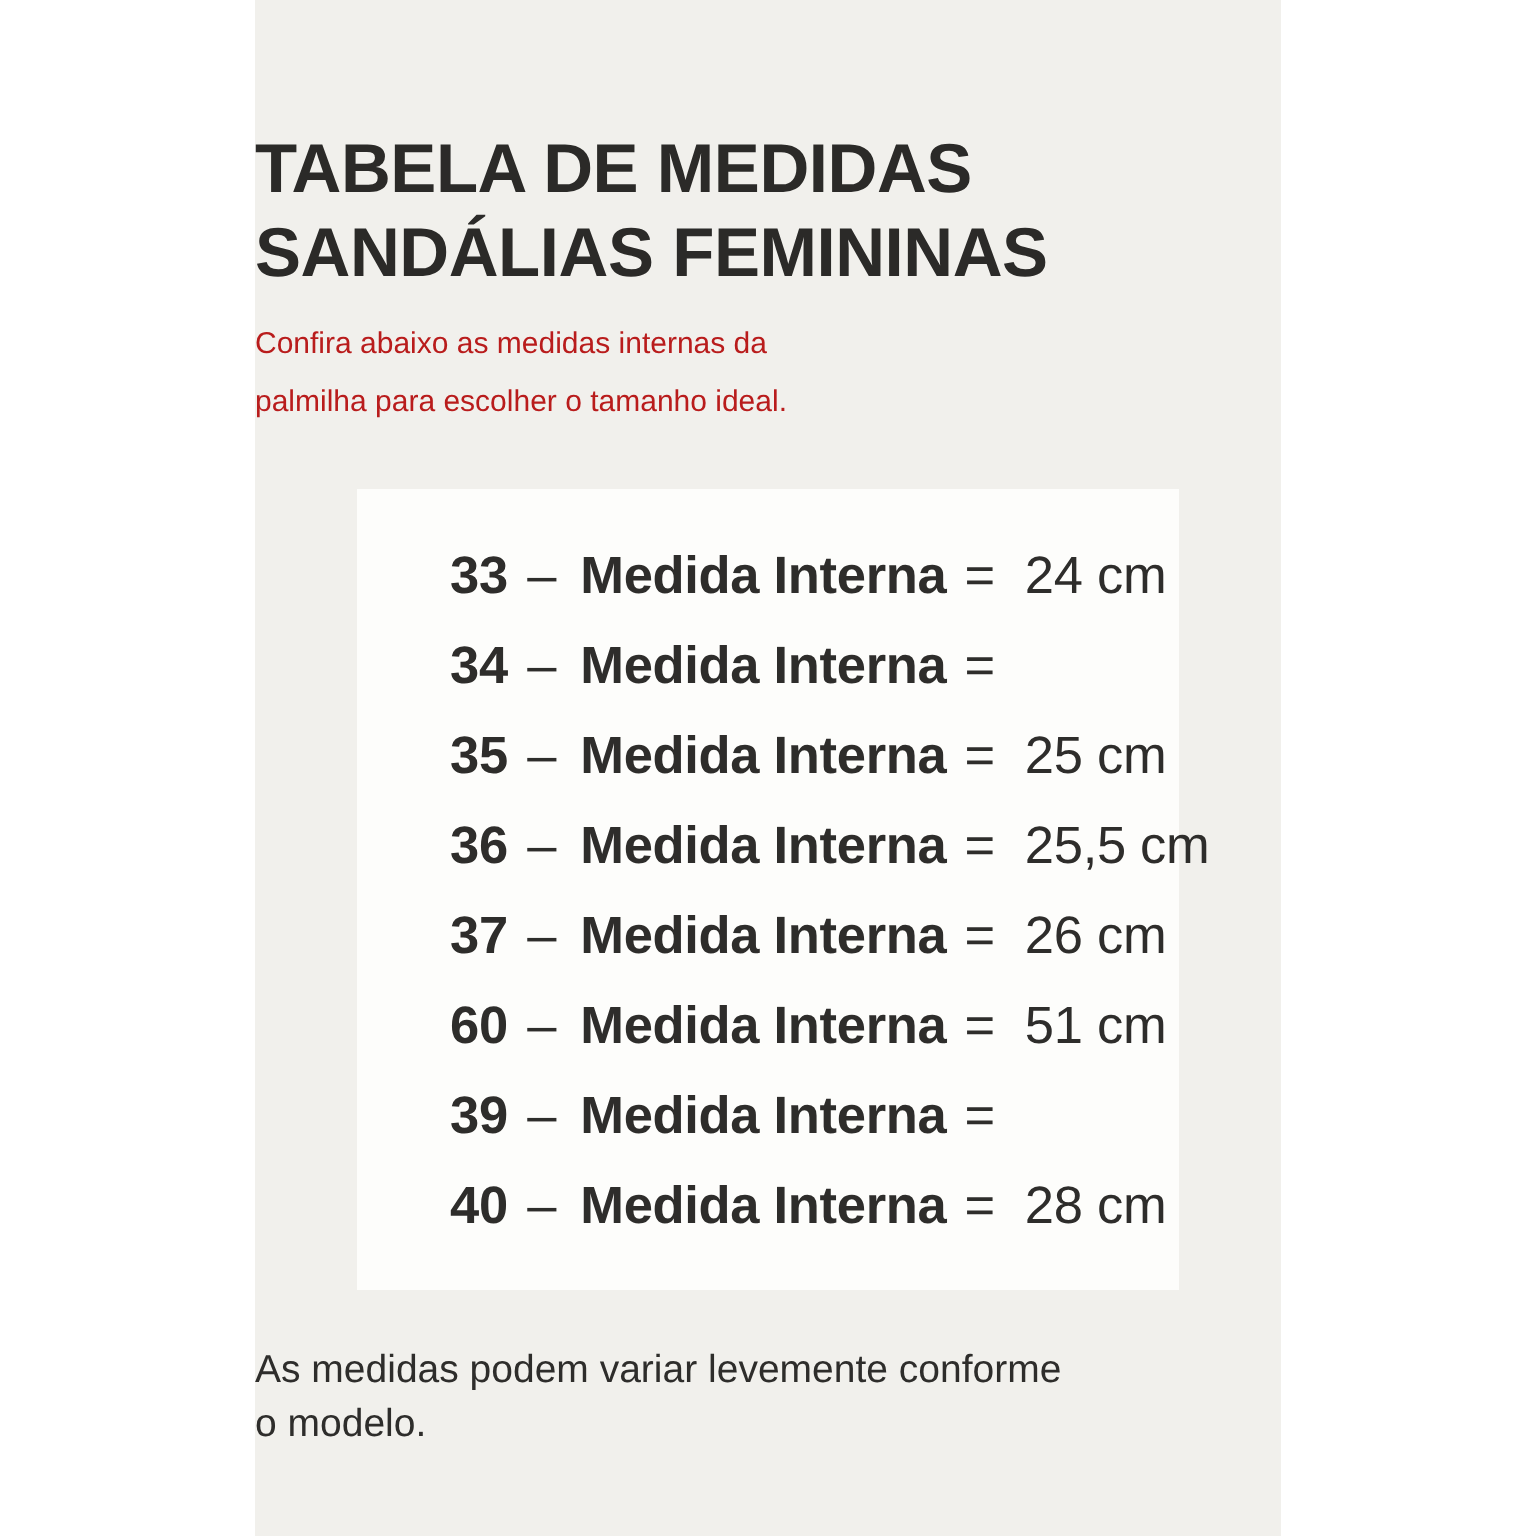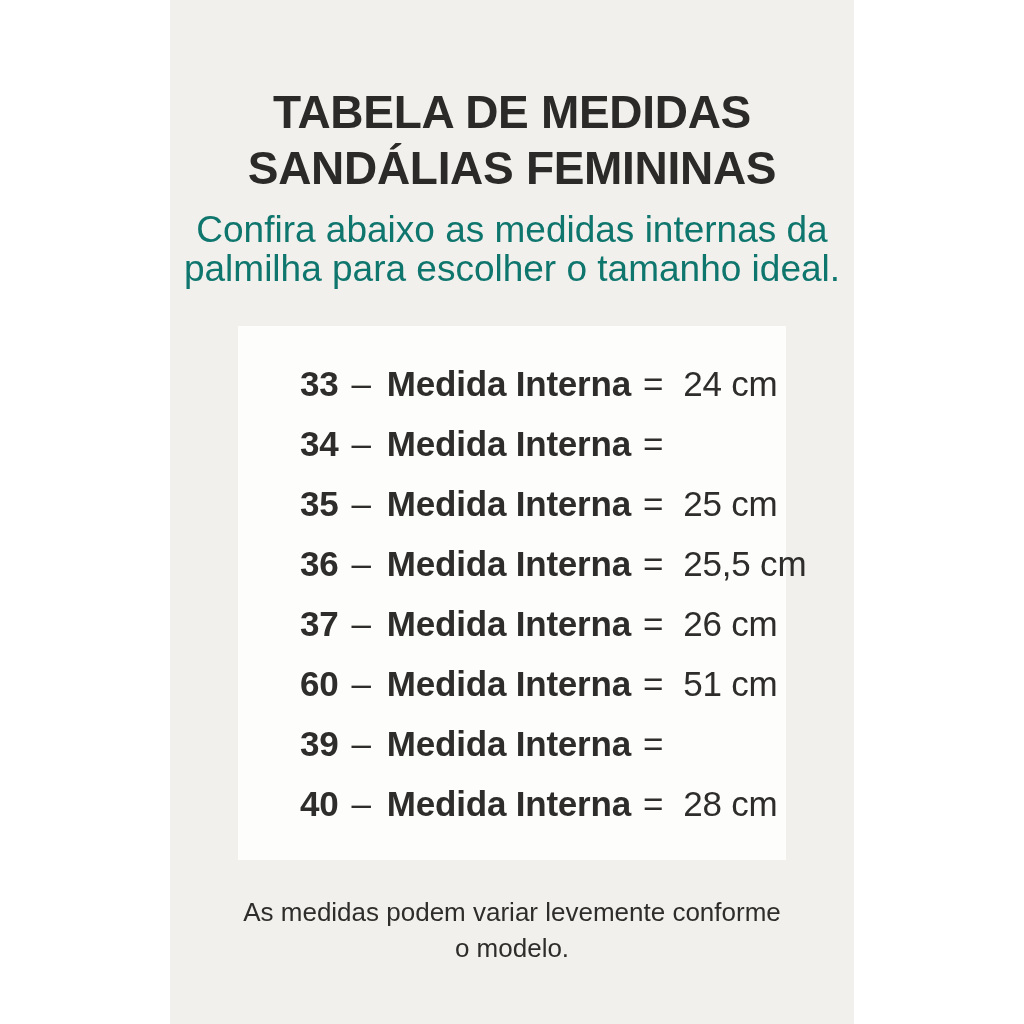--- a/index.html
+++ b/index.html
@@ -11,38 +11,37 @@
     height: 1024px;
     background: #ffffff;
     overflow: hidden;
     font-family: "Liberation Sans", "DejaVu Sans", sans-serif;
   }
   .card {
     width: 684px;
     height: 1024px;
     margin: 0 auto;
     background: #f1f0ec;
-    text-align: center;
     box-sizing: border-box;
   }
   .title {
     padding-top: 84px;
     font-size: 46px;
     line-height: 56px;
     font-weight: 700;
     letter-spacing: -0.3px;
     color: #2b2a28;
     white-space: pre-line;
   }
   .subtitle {
     margin-top: 14px;
-    font-size: 37px;
+    font-size: 20px;
     line-height: 39px;
     font-weight: 400;
-    color: #0f766e;
+    color: #b91c1c;
     white-space: pre-line;
   }
   .size-box {
     margin: 38px auto 0;
     width: 548px;
     height: 534px;
     background: #fdfdfb;
     box-sizing: border-box;
     padding-left: 62px;
     display: flex;

